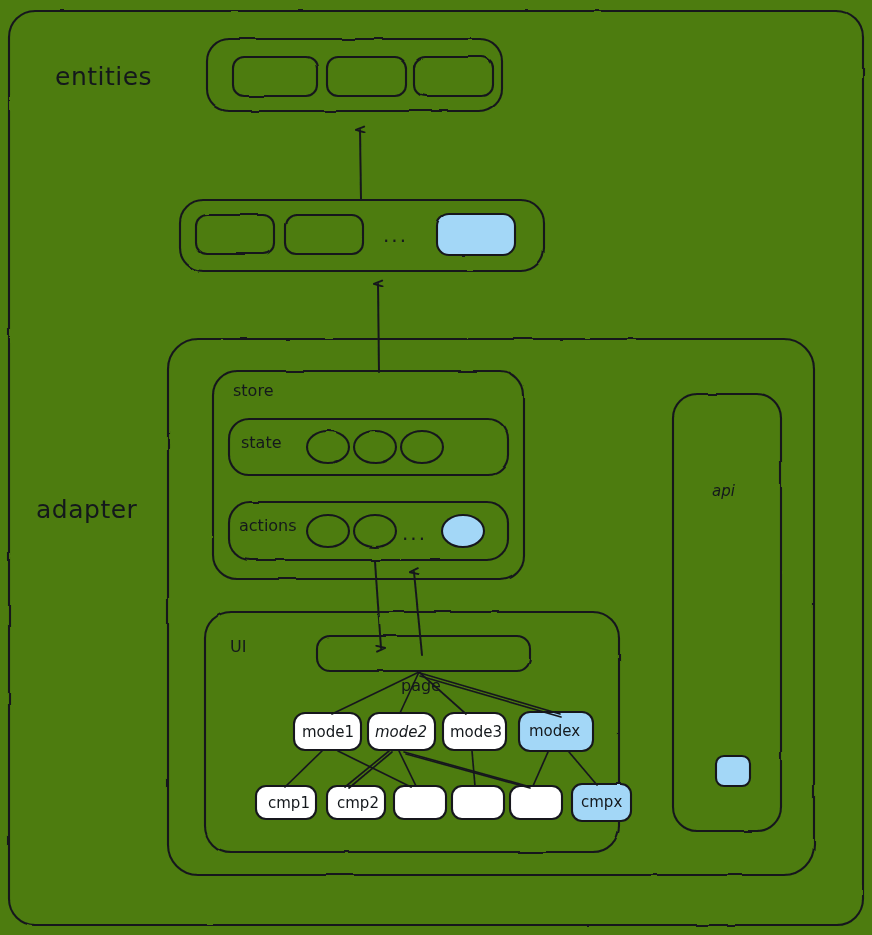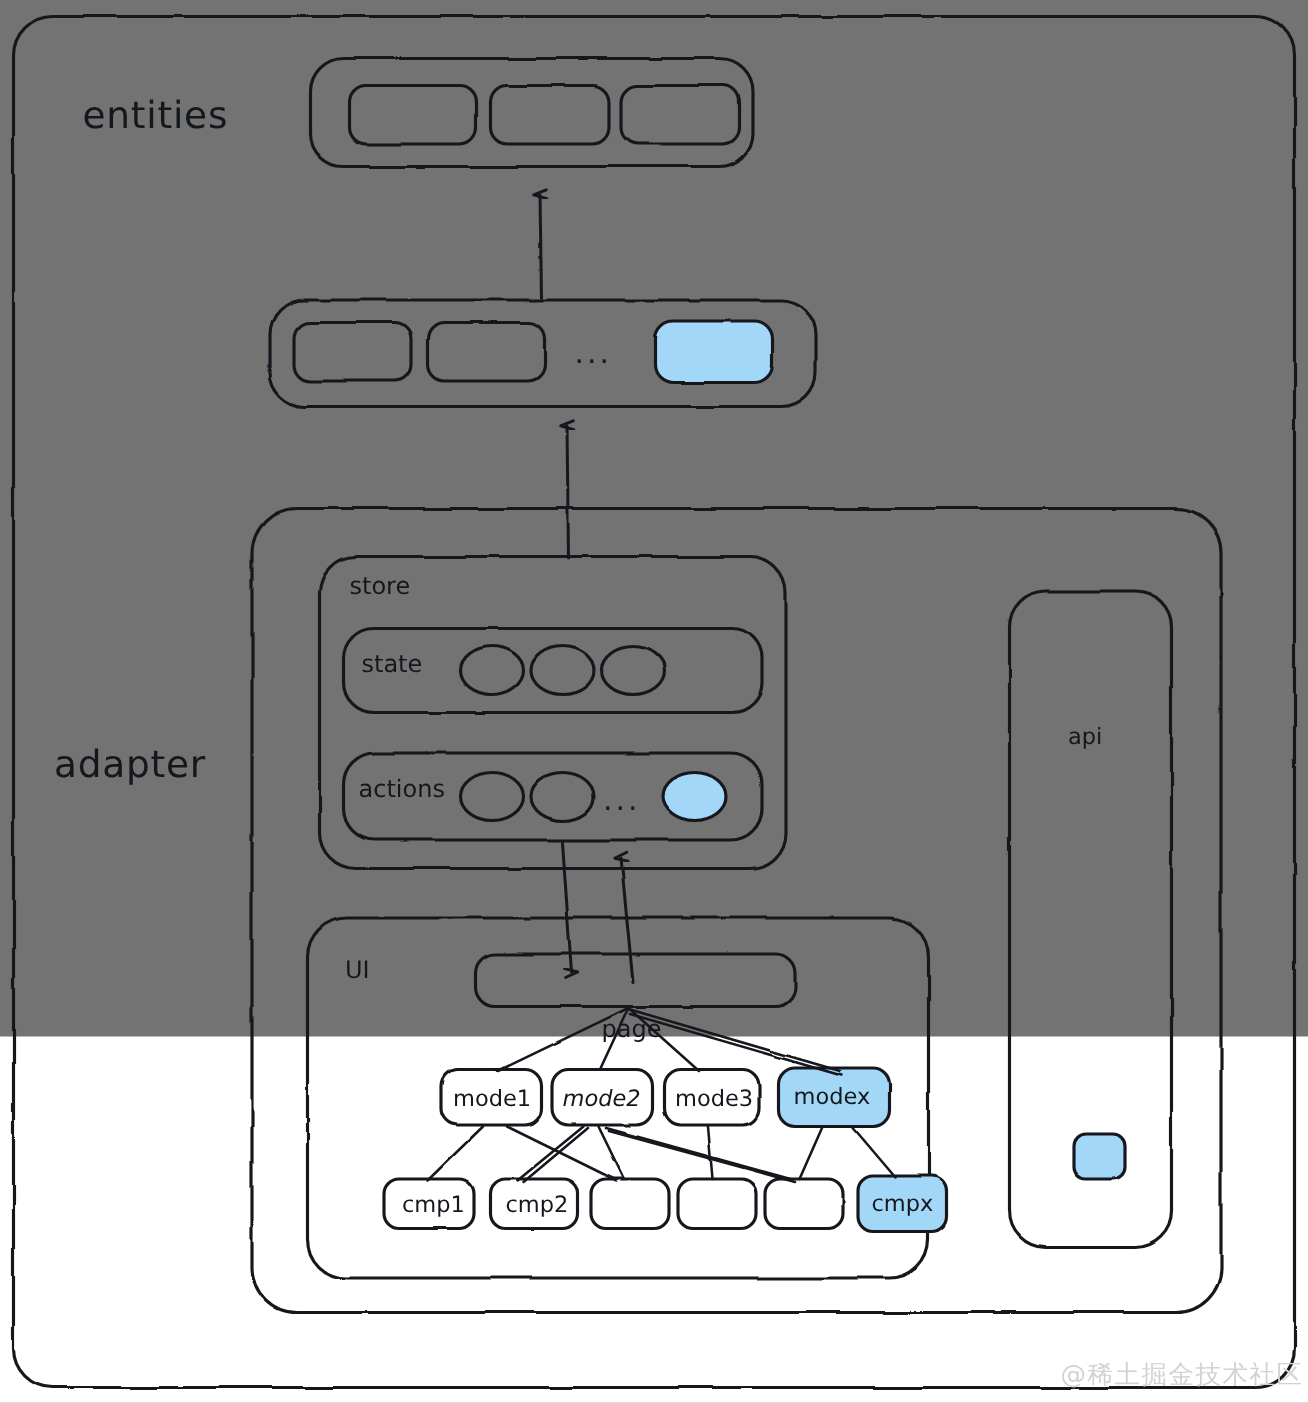--- a/index.html
+++ b/index.html
@@ -1,33 +1,33 @@
 <!DOCTYPE html>
 <html><head>
 <meta charset="utf-8">
 <style>
   html,body{margin:0;padding:0;background:#ffffff;}
   body{
     font-family:"DejaVu Sans", sans-serif;
     width:872px;height:935px;overflow:hidden;
   }
-  #stage{position:relative;width:872px;height:691px;background:#737373;}
+  #stage{position:relative;width:872px;height:935px;background:#4d7c0f;}
   #svg{position:absolute;left:0;top:0;width:872px;height:935px;}
   .lbl{
     position:absolute;
     font-family:"DejaVu Sans", sans-serif;
     color:#14181c;
     white-space:nowrap;
     -webkit-font-smoothing:antialiased;
   }
   .tier-label{font-size:25px;letter-spacing:0.5px;}
   .group-label{font-size:16px;}
   .node-label{font-size:15px;}
   .page-label{font-size:16px;}
-  .api-label{font-size:15px;}
+  .api-label{font-size:15px;font-style:italic;}
   .dots{font-size:20px;letter-spacing:2px;color:#16191d;}
   .wm{
     position:absolute;font-size:17px;color:#d2d2d2;letter-spacing:1px;
     font-family:"DejaVu Sans", sans-serif;
   }
 </style>
 </head>
 <body>
 
 <div id="stage">
@@ -156,15 +156,14 @@
 
   <div class="lbl node-label" style="left:268px;top:794px;">cmp1</div>
   <div class="lbl node-label" style="left:337px;top:794px;">cmp2</div>
   <div class="lbl node-label" style="left:409px;top:794px;"></div>
   <div class="lbl node-label" style="left:467px;top:794px;"></div>
   <div class="lbl node-label" style="left:525px;top:794px;"></div>
   <div class="lbl node-label" style="left:581px;top:793px;">cmpx</div>
 
   <div class="lbl api-label" style="left:712px;top:482px;">api</div>
 
-  <div class="wm" style="left:707px;top:905px;">@稀土掘金技术社区</div>
 
 </div>
 
 </body></html>

